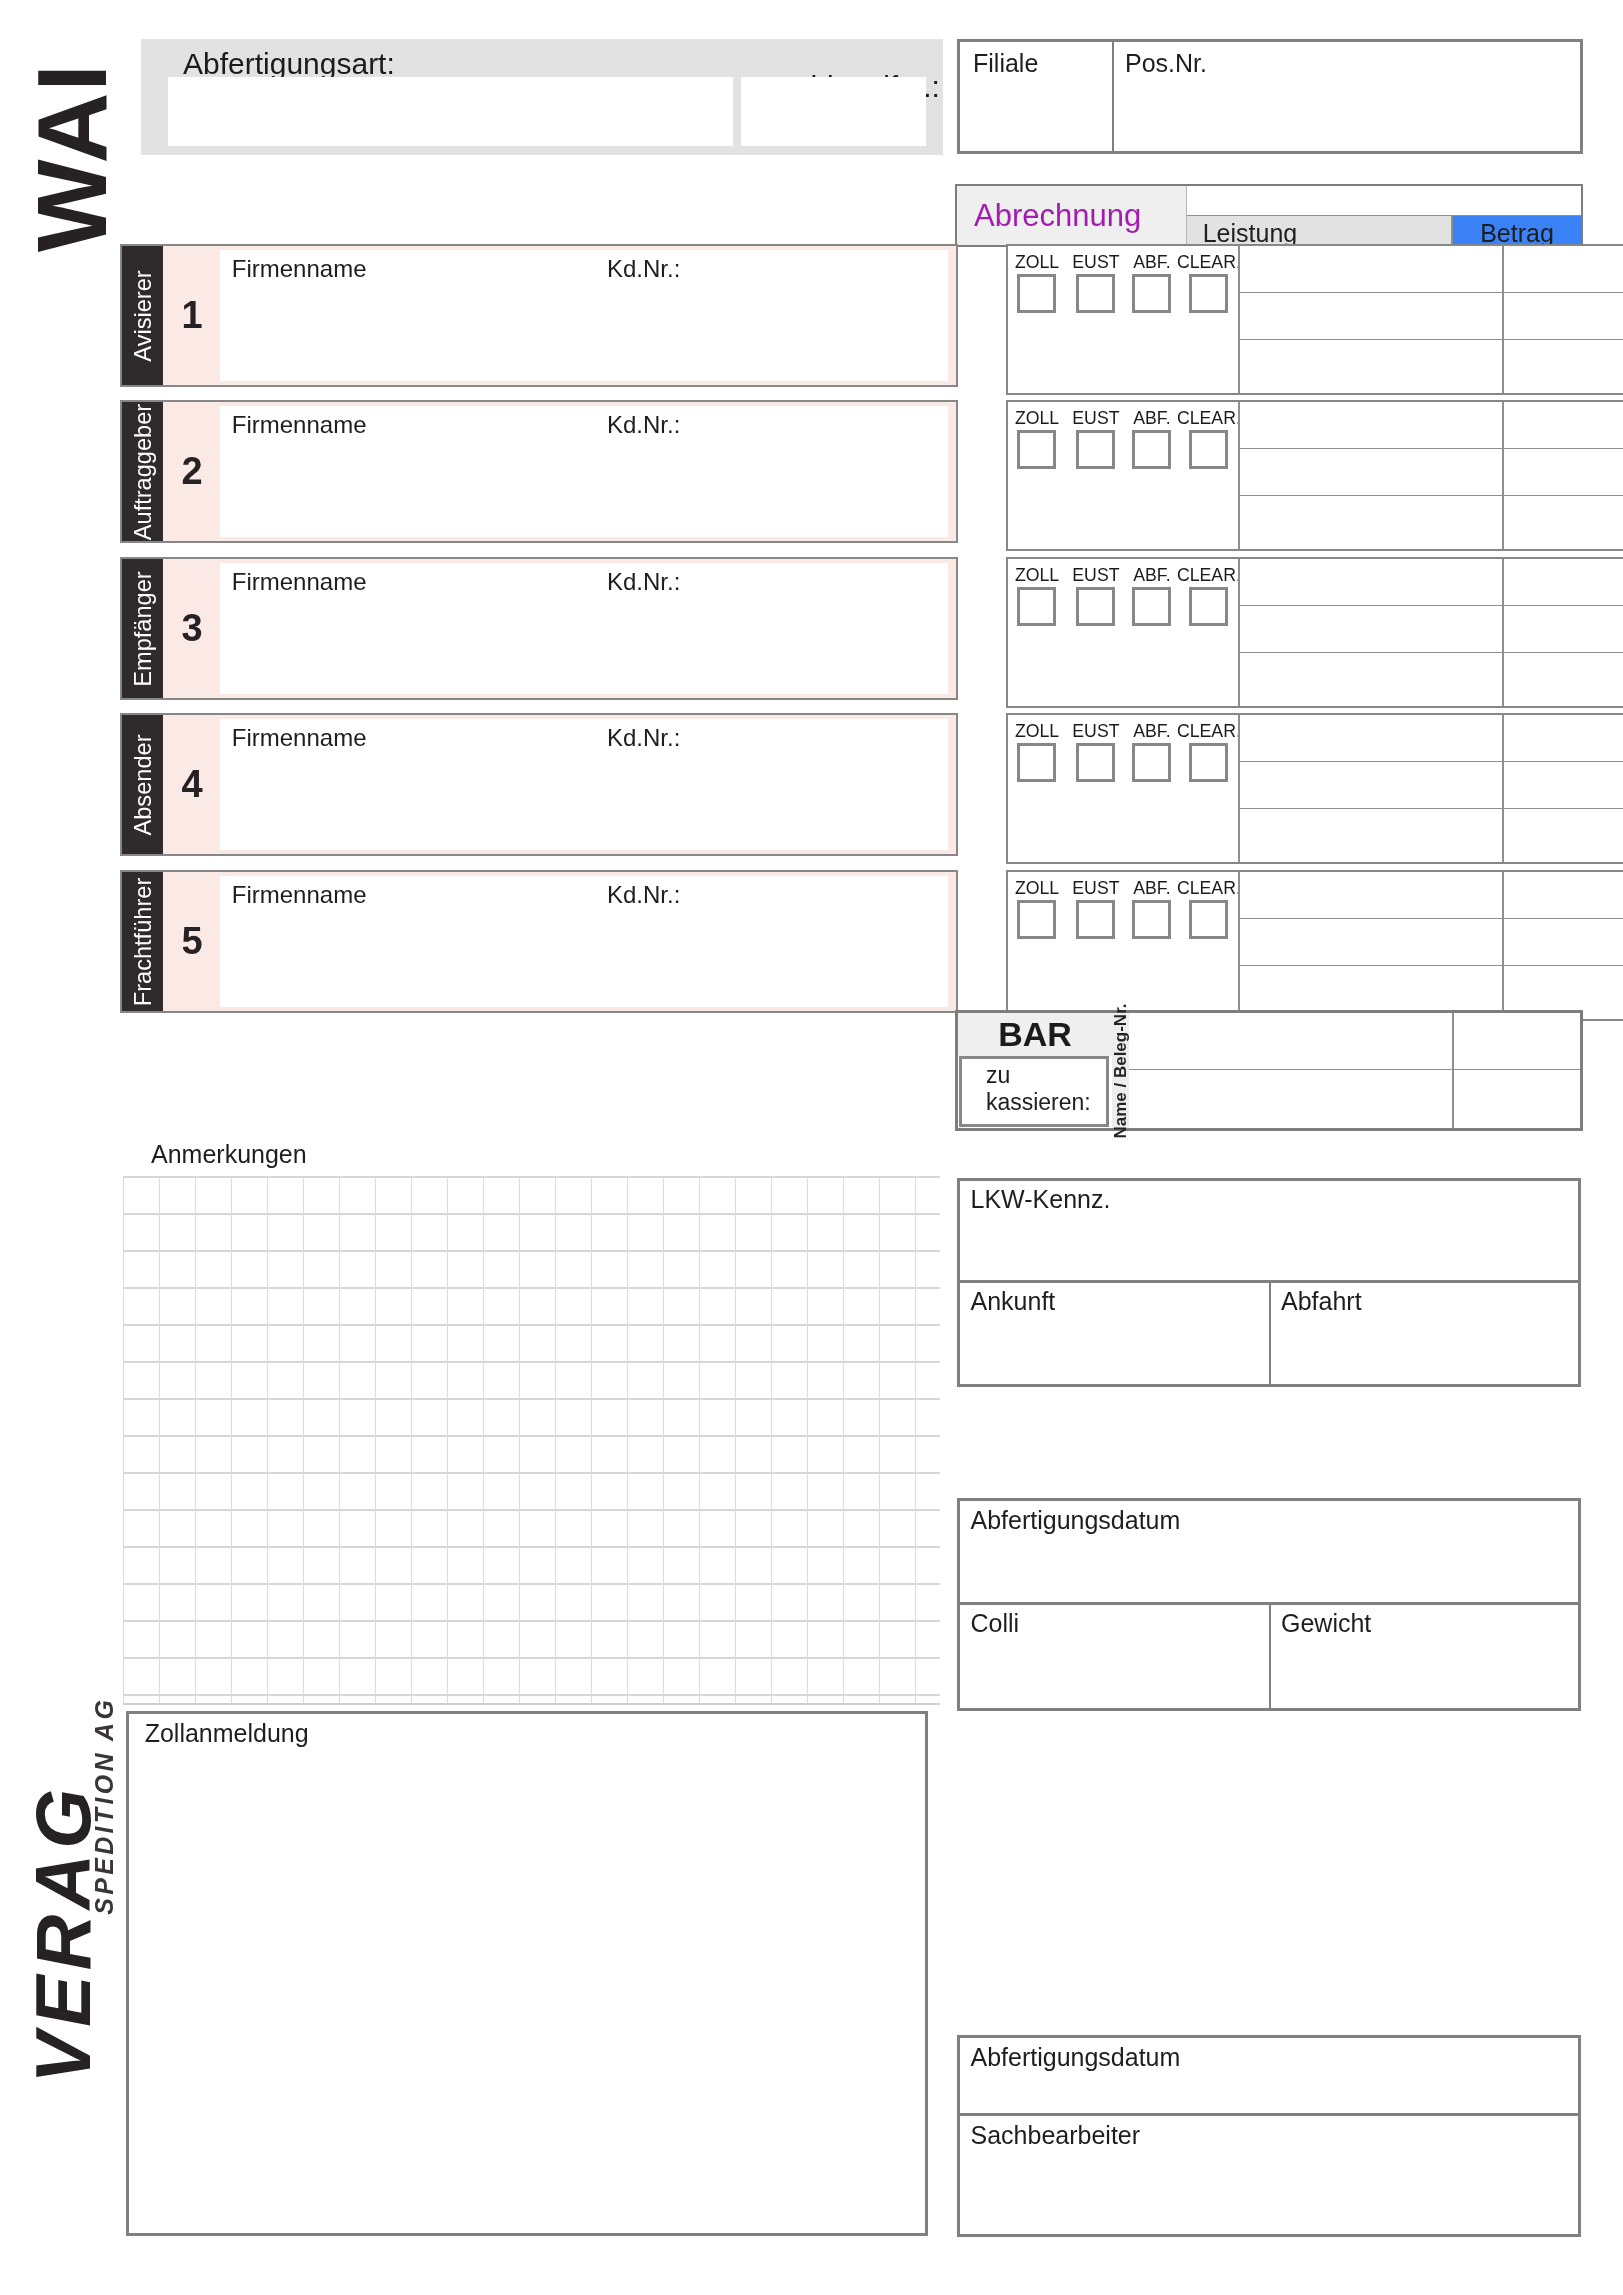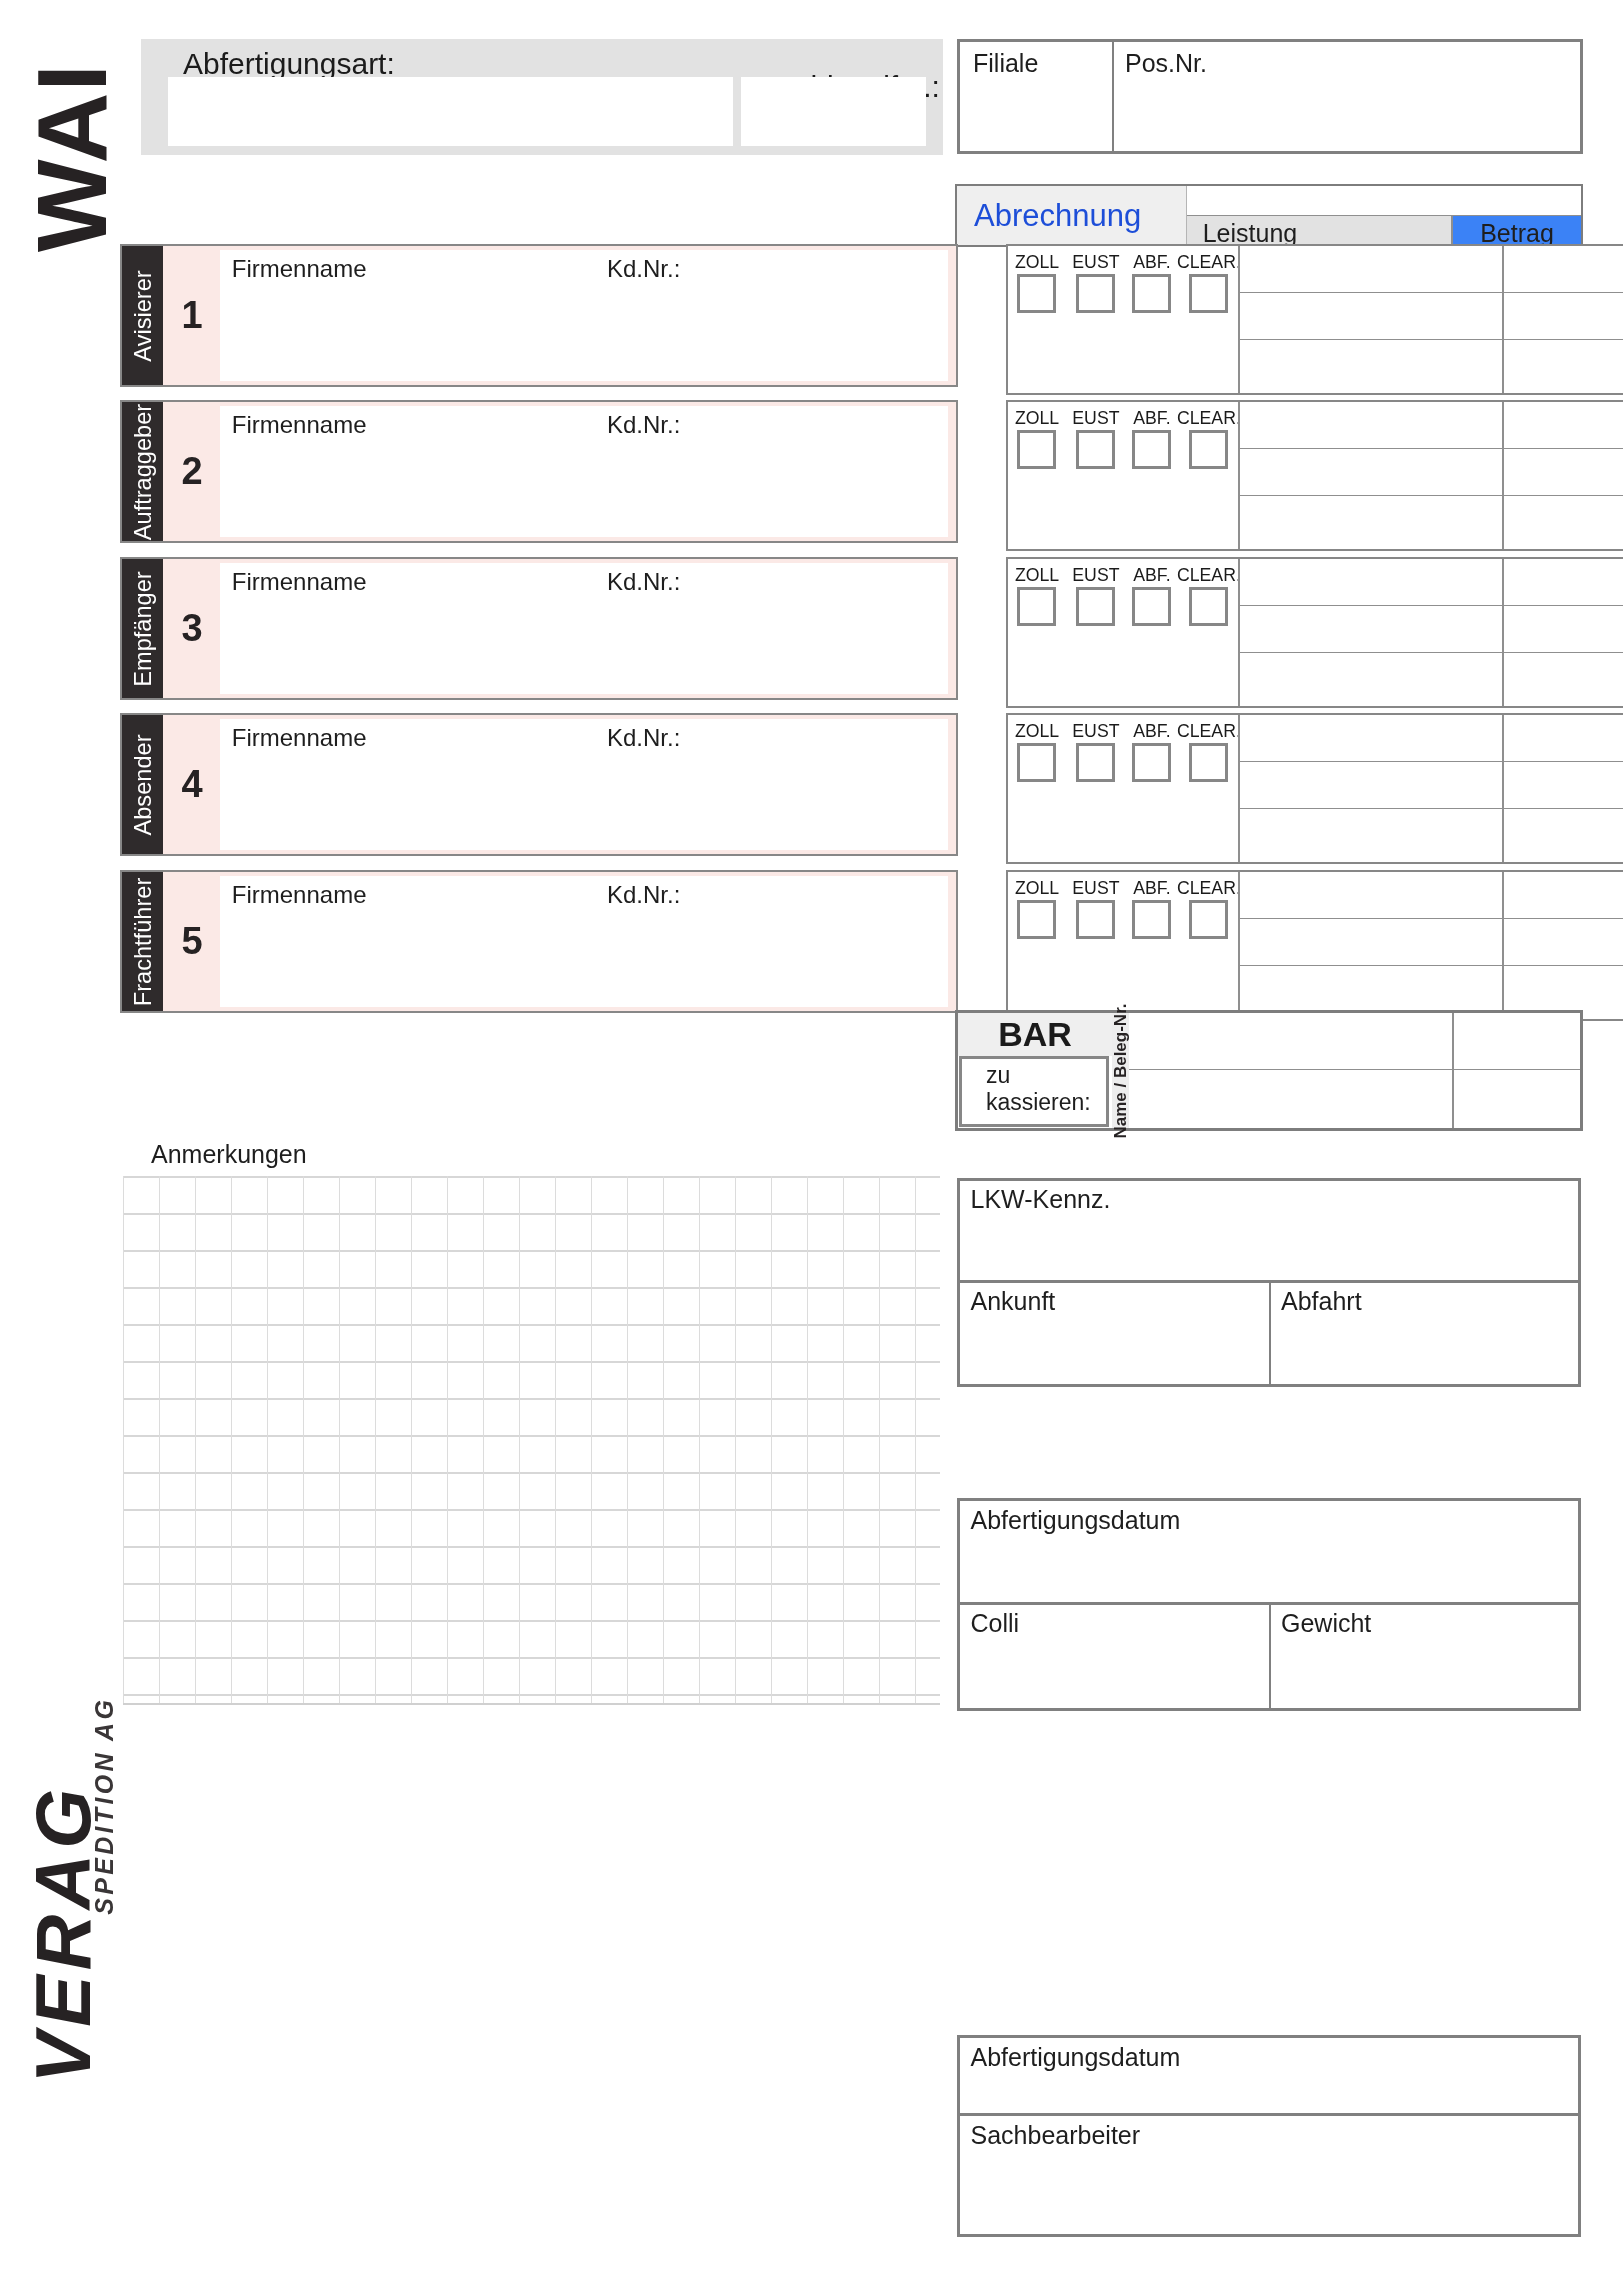--- a/index.html
+++ b/index.html
@@ -39,21 +39,21 @@
   .top-band{left:141px;top:39px;width:802px;height:116px;background:#e2e2e2;}
   .top-label{position:absolute;font-size:30px;color:#1b1b1b;white-space:nowrap;}
   .top-input{position:absolute;background:#ffffff;}
 
   .filiale-box{left:957px;top:39px;width:626px;height:115px;border:3.3px solid #808080;background:#fff;}
   .filiale-div{position:absolute;left:152px;top:0;bottom:0;width:2px;background:#808080;}
 
   
   .abr-head{left:955px;top:184px;width:628px;height:63px;border:2.6px solid #7d7d7d;background:#fff;}
   .abr-title-cell{position:absolute;left:0;top:0;bottom:0;width:230px;background:#efefef;border-right:1.3px solid #b5b5b5;}
-  .abr-title{position:absolute;left:17px;top:50%;transform:translateY(-50%);font-size:31px;color:#1d4ed8;white-space:nowrap;}
+  .abr-title{position:absolute;left:17px;top:50%;transform:translateY(-50%);font-size:31px;color:#a21caf;white-space:nowrap;}
   .leistung-cell{position:absolute;left:230px;top:29px;bottom:0;width:264px;background:#e2e2e2;border-top:1.3px solid #8f8f8f;}
   .betrag-cell{position:absolute;left:494px;top:29px;bottom:0;right:0;background:#3b82f6;border-top:1.3px solid #8f8f8f;border-left:2px solid #8f8f8f;padding-left:16px;}
   .leistung-lbl{position:absolute;left:15.7px;top:2.6px;font-size:25px;}
   .betrag-lbl{position:absolute;left:0;right:0;top:2.6px;text-align:center;font-size:25px;}
 
   
   .party-left{position:absolute;left:120px;width:838px;height:143px;border:2.6px solid #878787;background:#fbe9e6;}
   .role-col{position:absolute;left:0;top:0;bottom:0;width:41px;background:#2f2b2c;}
   .role-label{position:absolute;left:50%;top:50%;transform:translate(-50%,-50%) rotate(-90deg);
     color:#ffffff;font-size:23.6px;white-space:nowrap;}
@@ -367,20 +367,23 @@
     <div class="cell-label" style="left:10.5px;top:5.2px;">Abfertigungsdatum</div>
     <div class="entry-cell" style="left:0;top:0;right:0;height:101px;"></div>
     <div class="hsplit" style="top:101px;"></div>
     <div class="vsplit" style="left:309px;top:104px;bottom:0;"></div>
     <div class="cell-label" style="left:10.5px;top:108px;">Colli</div>
     <div class="entry-cell" style="left:0;top:104px;width:309px;bottom:0;"></div>
     <div class="cell-label" style="left:321px;top:108px;">Gewicht</div>
     <div class="entry-cell" style="left:311px;top:104px;right:0;bottom:0;"></div>
   </div>
 
+  <div class="abs zoll-box">
+    <div class="cell-label" style="left:15.7px;top:5.2px;">Zollanmeldung</div>
+  </div>
 
   <div class="abs info-box" style="left:957px;top:2035px;width:624px;height:202px;">
     <div class="cell-label" style="left:10.5px;top:5.2px;">Abfertigungsdatum</div>
     <div class="entry-cell" style="left:0;top:0;right:0;height:75px;"></div>
     <div class="hsplit" style="top:75px;"></div>
     <div class="cell-label" style="left:10.5px;top:83px;">Sachbearbeiter</div>
     <div class="entry-cell" style="left:0;top:78px;right:0;bottom:0;"></div>
   </div>
 
 </div>

